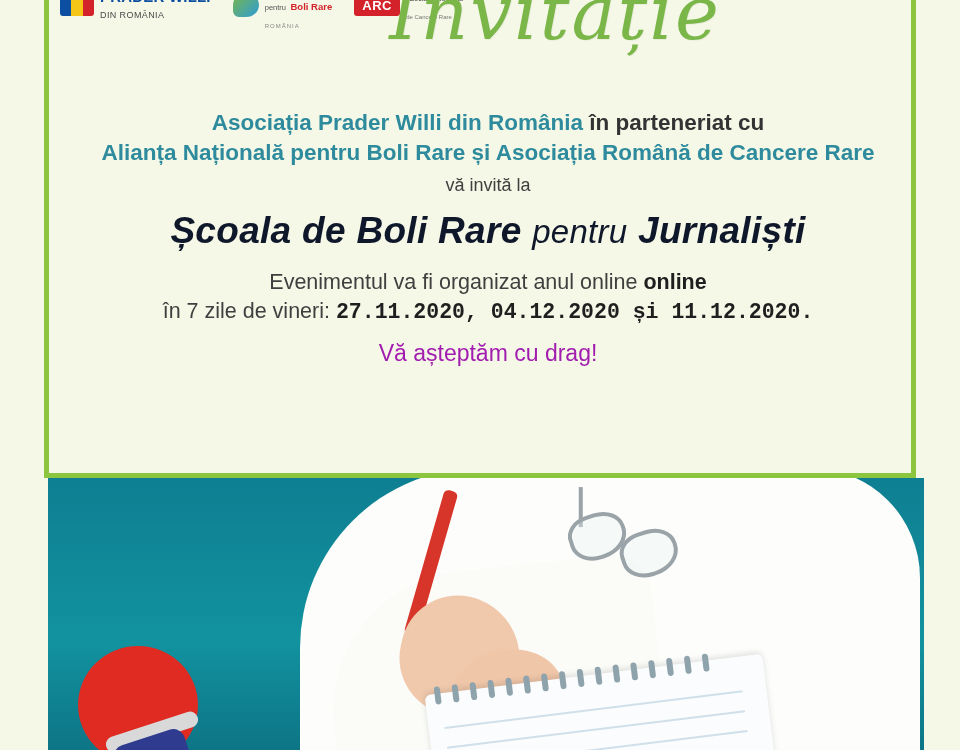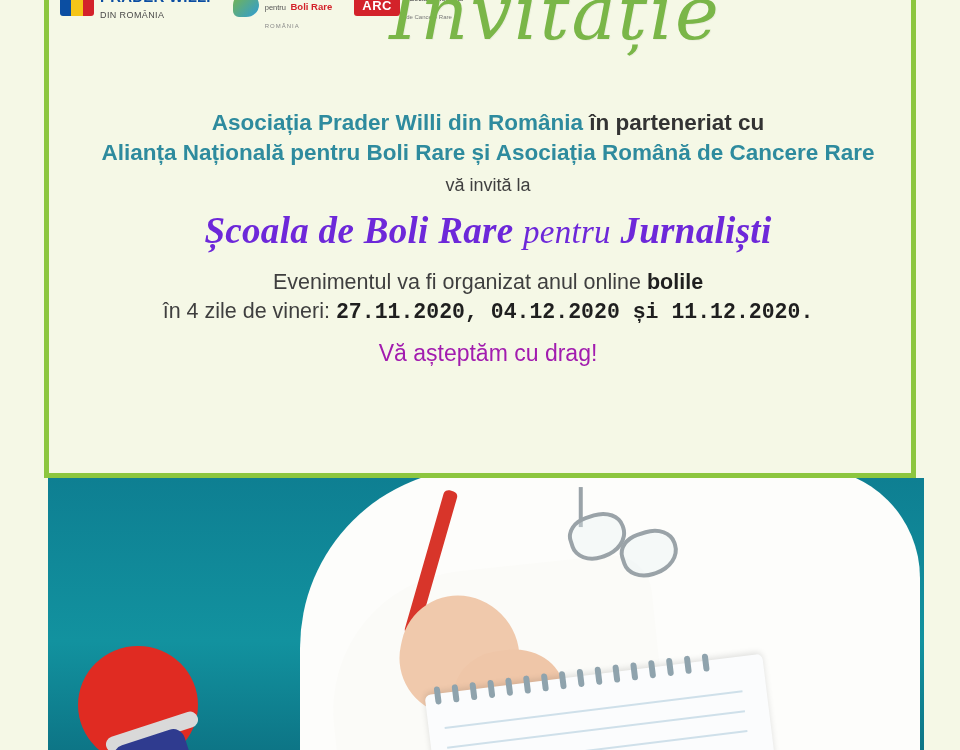--- a/index.html
+++ b/index.html
@@ -133,25 +133,25 @@
     line-height: 1.35;
   }
   .line-org .teal { color: #2e8b9e; }
   .line-invita {
     font-size: 18px;
     color: #3f3f3f;
     margin-top: 6px;
   }
   .title-school {
     margin-top: 14px;
-    font-family: Liberation Serif, serif;
+    font-family: Liberation Sans, sans-serif;
     font-size: 37px;
     font-weight: bold;
     font-style: italic;
-    color: #6d28d9;
+    color: #0f172a;
     line-height: 1.15;
     letter-spacing: .3px;
   }
   .title-school .thin { font-weight: normal; font-size: 33px; }
   .line-online {
     margin-top: 18px;
     font-size: 21.5px;
     color: #3f3f3f;
   }
   .line-online b { color: #1f1f1f; }
@@ -376,25 +376,25 @@
         <span class="teal">Alianța Națională pentru Boli Rare și Asociația Română de Cancere Rare</span>
       </div>
 
       <div class="line-invita">vă invită la</div>
 
       <div class="title-school">
         <span>Școala de Boli Rare </span><span class="thin">pentru</span><span> Jurnaliști</span>
       </div>
 
       <div class="line-online">
-        <span>Evenimentul va fi organizat anul online </span><b>bolile</b>
+        <span>Evenimentul va fi organizat anul online </span><b>online</b>
       </div>
 
       <div class="line-dates">
-        <span>în 4 zile de vineri: </span><b>27.11.2020, 04.12.2020 și 11.12.2020.</b>
+        <span>în 7 zile de vineri: </span><b>27.11.2020, 04.12.2020 și 11.12.2020.</b>
       </div>
 
 
       <div class="line-closing">Vă așteptăm cu drag!</div>
 
     </div>
   </div>
 
   <div class="photo">
     <div class="teal-bg"></div>

